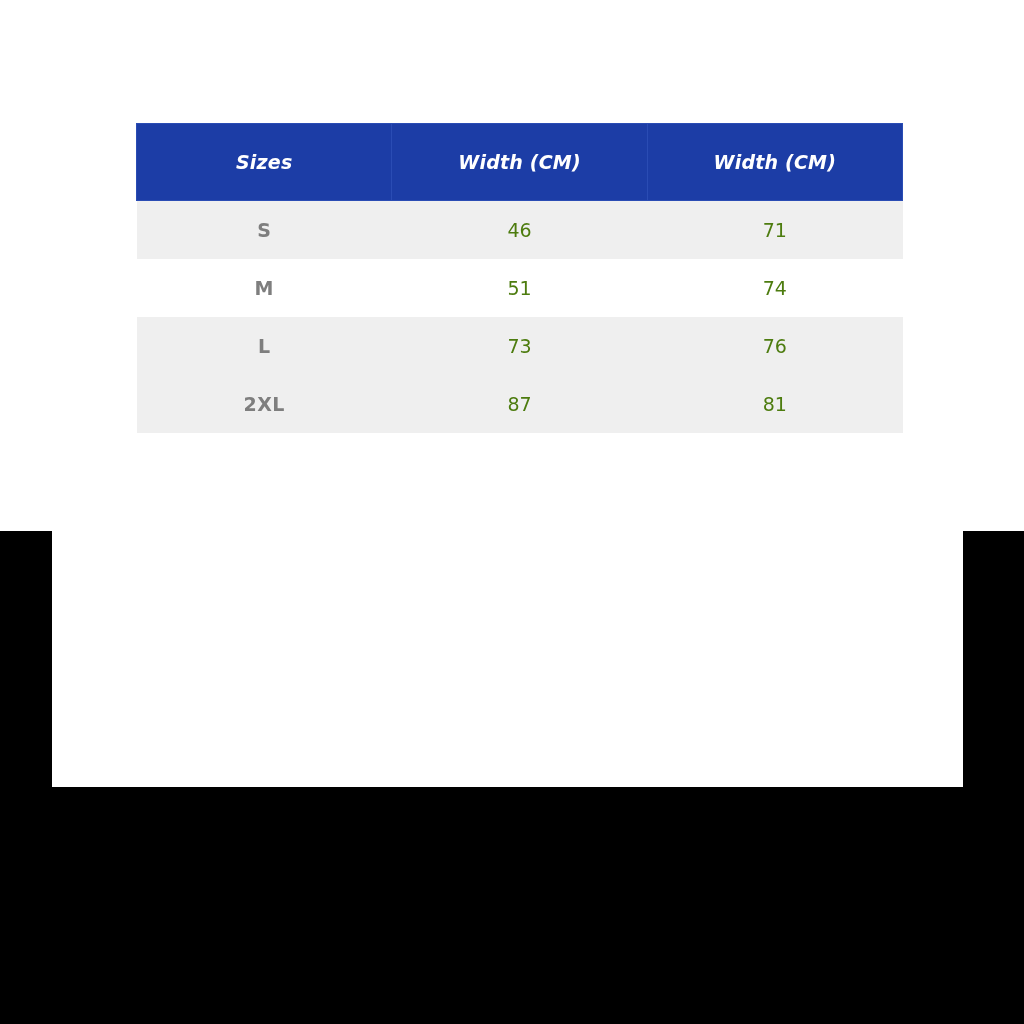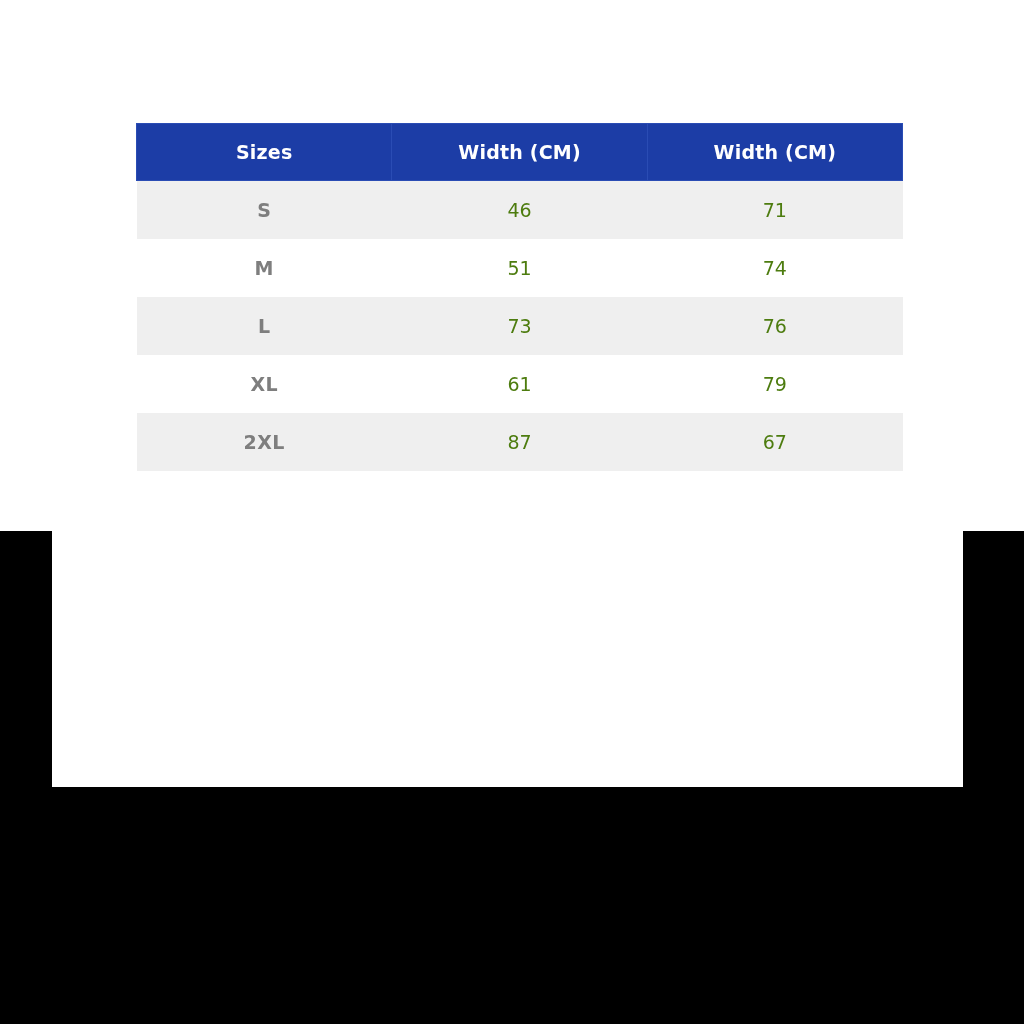--- a/index.html
+++ b/index.html
@@ -77,22 +77,23 @@
 
   #size-chart thead th {
     height: 56px;
     background: #1c3da6;
     color: #ffffff;
     font-size: 19px;
     font-weight: bold;
     letter-spacing: 0.2px;
     text-align: center;
     vertical-align: middle;
-    padding: 0;
+    padding: 10px;
     border: 1px solid #2a4cb4;
+    font-style: italic;
   }
 
   #size-chart tbody td {
     height: 58px;
     padding: 0;
     text-align: center;
     vertical-align: middle;
     font-size: 19px;
     color: #4d7c0f;
     font-weight: normal;
@@ -143,26 +144,21 @@
       <tr class="row-even">
         <td class="size-cell">M</td>
         <td>51</td>
         <td>74</td>
       </tr>
       <tr class="row-odd">
         <td class="size-cell">L</td>
         <td>73</td>
         <td>76</td>
       </tr>
-      <tr class="row-even">
-        <td class="size-cell">XL</td>
-        <td>61</td>
-        <td>79</td>
-      </tr>
       <tr class="row-odd">
         <td class="size-cell">2XL</td>
         <td>87</td>
-        <td>67</td>
+        <td>81</td>
       </tr>
     </tbody>
   </table>
 
 </div>
 
 </body></html>

